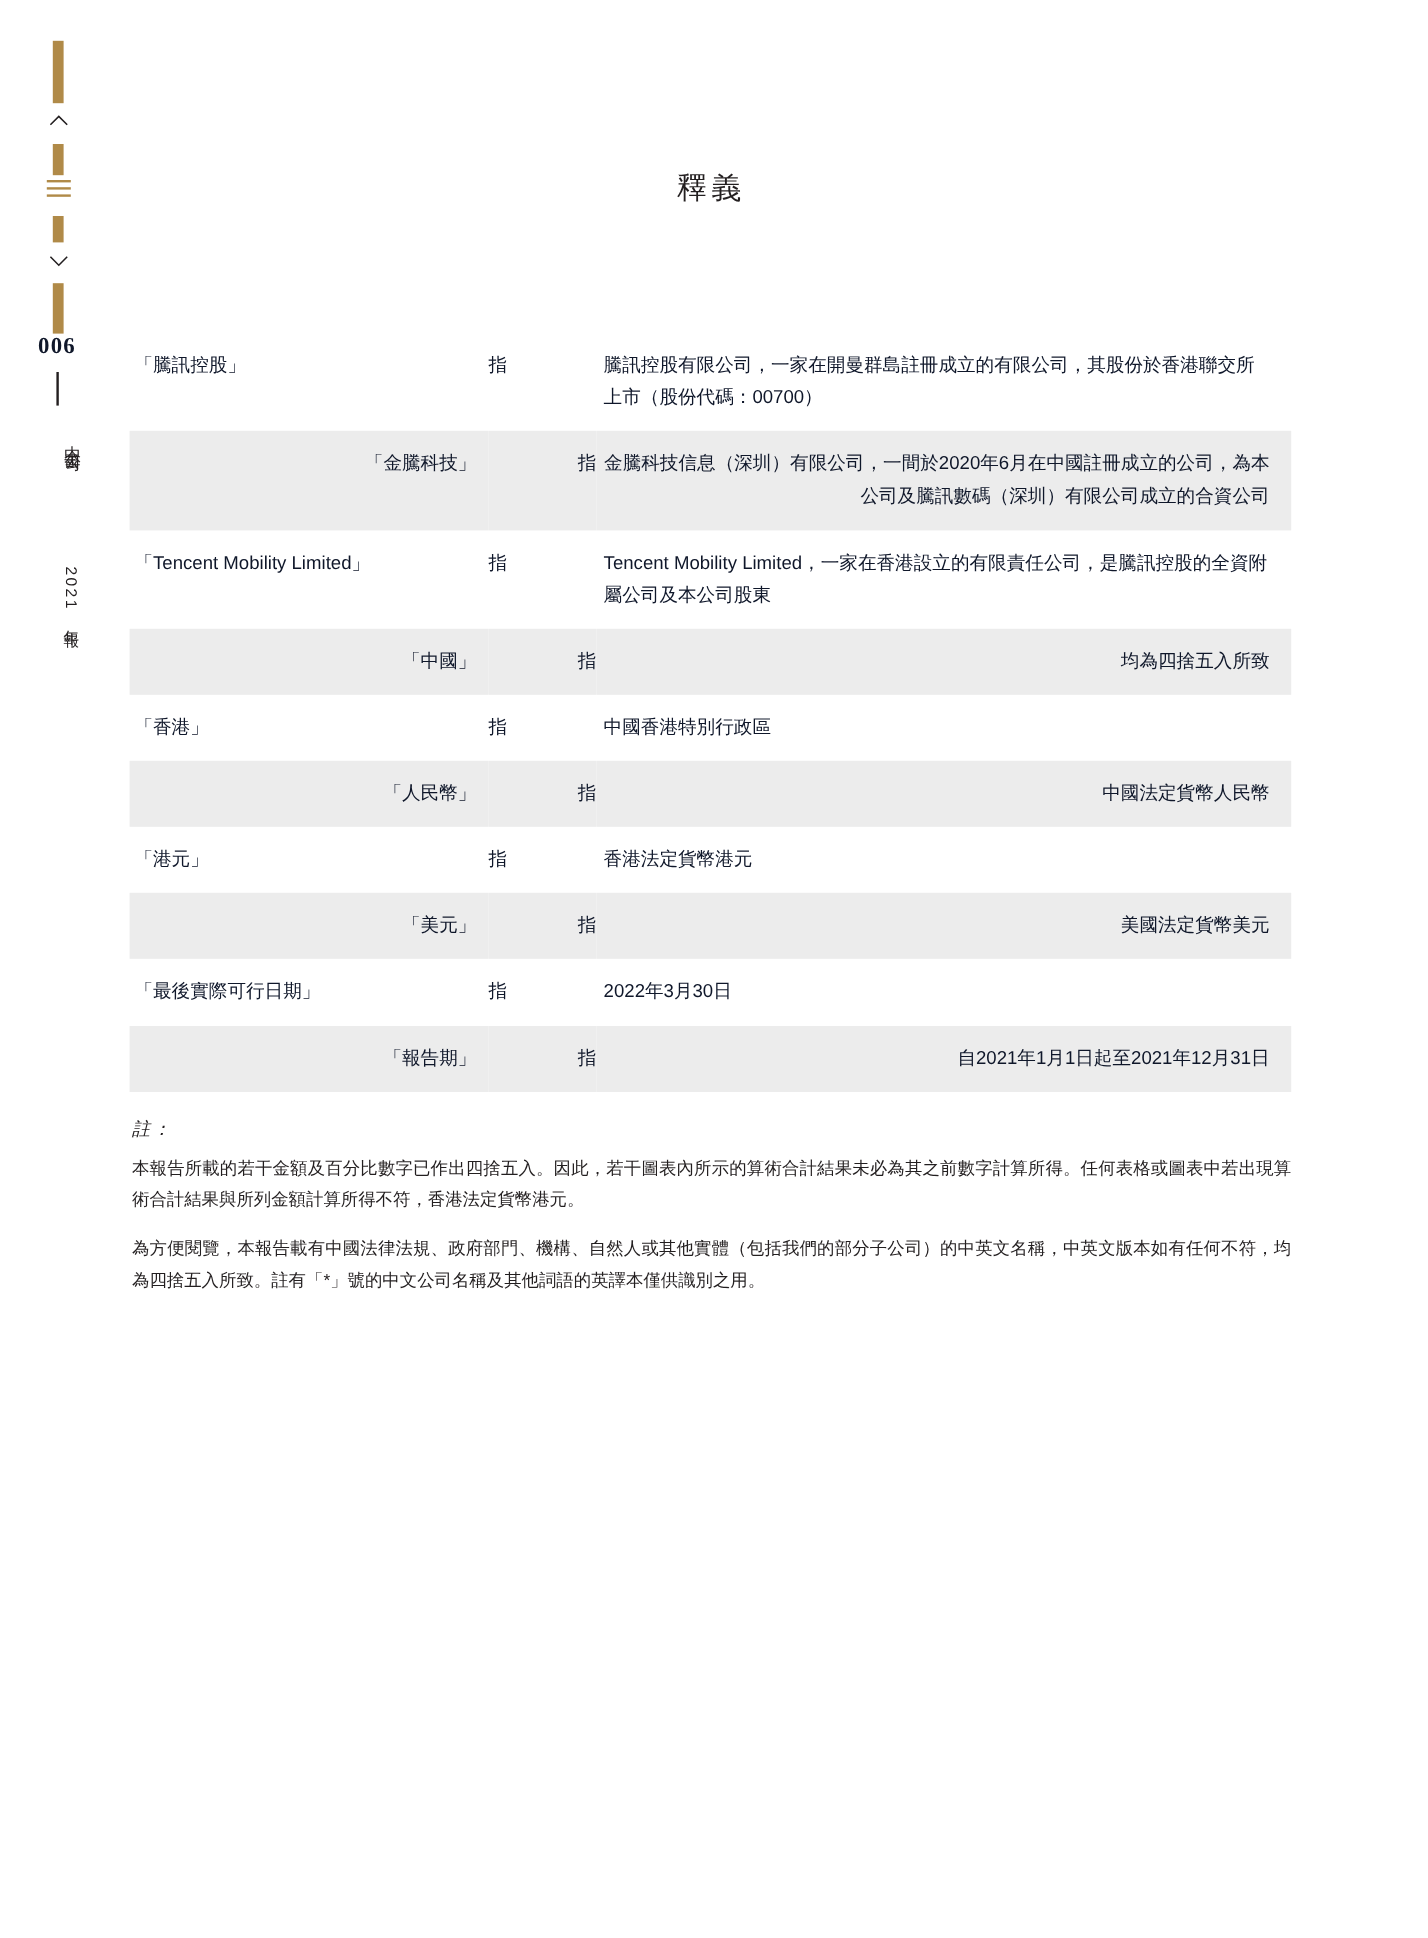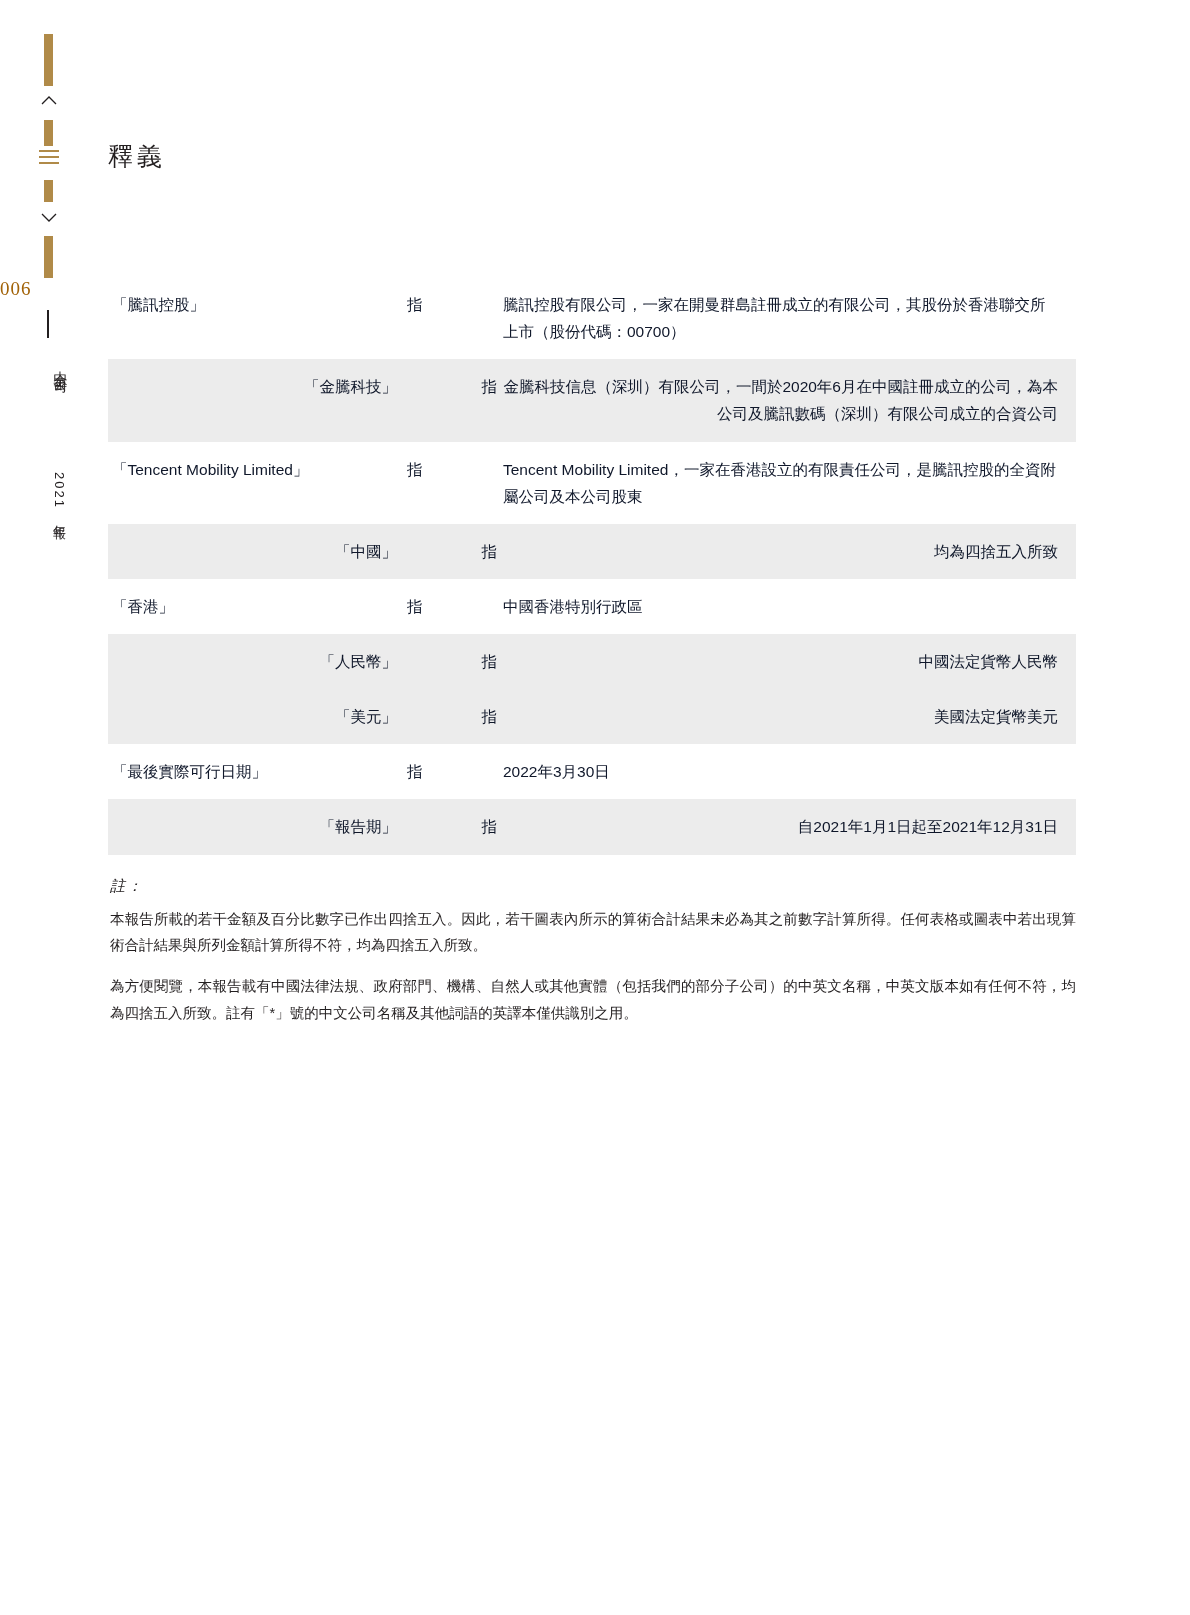--- a/index.html
+++ b/index.html
@@ -59,25 +59,26 @@
   }
   .rail-menu i:nth-child(1) { width: 20px; }
   .rail-menu i:nth-child(2) { width: 20px; }
   .rail-menu i:nth-child(3) { width: 20px; }
 
   .page-number {
     position: absolute;
     left: 0;
     top: 278px;
     width: 95px;
-    text-align: left;
+    text-align: center;
     font-family: "Liberation Serif", "DejaVu Serif", serif;
     font-size: 19px;
     letter-spacing: 1px;
-    color: #a16207;
+    color: #0f172a;
+    font-weight: bold;
   }
   .page-rule {
     position: absolute;
     left: 47px;
     top: 310px;
     width: 2px;
     height: 28px;
     background: #231f20;
   }
 
@@ -114,20 +115,21 @@
     width: 970px;
   }
   .page-title {
     font-family: "Liberation Serif", "DejaVu Serif", serif;
     font-size: 25px;
     letter-spacing: 4px;
     color: #231f20;
     margin-top: 140px;
     margin-bottom: 16px;
     font-weight: normal;
+    text-align: center;
   }
 
   .defs-table {
     margin-top: 104px;
     width: 968px;
     border-collapse: collapse;
   }
   .defs-table tr.shaded td {
     background: #ececec;
     text-align: right;
@@ -240,37 +242,42 @@
       <tr>
         <td class="term">「香港」</td>
         <td class="means">指</td>
         <td class="desc">中國香港特別行政區</td>
       </tr>
       <tr class="shaded">
         <td class="term">「人民幣」</td>
         <td class="means">指</td>
         <td class="desc">中國法定貨幣人民幣</td>
       </tr>
+      <tr>
+        <td class="term">「港元」</td>
+        <td class="means">指</td>
+        <td class="desc">香港法定貨幣港元</td>
+      </tr>
       <tr class="shaded">
         <td class="term">「美元」</td>
         <td class="means">指</td>
         <td class="desc">美國法定貨幣美元</td>
       </tr>
       <tr>
         <td class="term">「最後實際可行日期」</td>
         <td class="means">指</td>
         <td class="desc">2022年3月30日</td>
       </tr>
       <tr class="shaded">
         <td class="term">「報告期」</td>
         <td class="means">指</td>
         <td class="desc">自2021年1月1日起至2021年12月31日</td>
       </tr>
     </tbody>
   </table>
 
   <div class="notes">
     <div class="notes-label">註：</div>
-    <p>本報告所載的若干金額及百分比數字已作出四捨五入。因此，若干圖表內所示的算術合計結果未必為其之前數字計算所得。任何表格或圖表中若出現算術合計結果與所列金額計算所得不符，均為四捨五入所致。</p>
+    <p>本報告所載的若干金額及百分比數字已作出四捨五入。因此，若干圖表內所示的算術合計結果未必為其之前數字計算所得。任何表格或圖表中若出現算術合計結果與所列金額計算所得不符，香港法定貨幣港元。</p>
     <p>為方便閱覽，本報告載有中國法律法規、政府部門、機構、自然人或其他實體（包括我們的部分子公司）的中英文名稱，中英文版本如有任何不符，均為四捨五入所致。註有「*」號的中文公司名稱及其他詞語的英譯本僅供識別之用。</p>
   </div>
 
 </div>
 
 </body></html>

